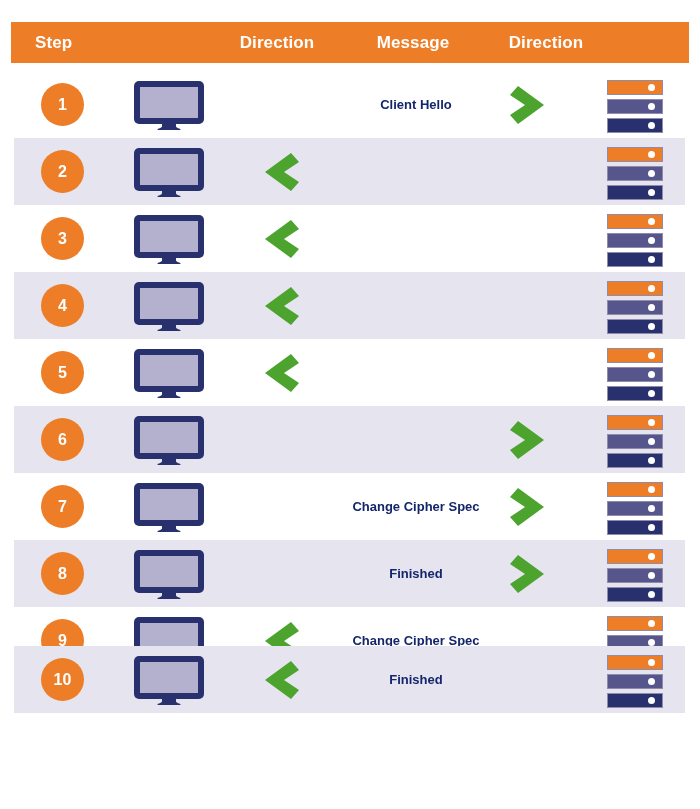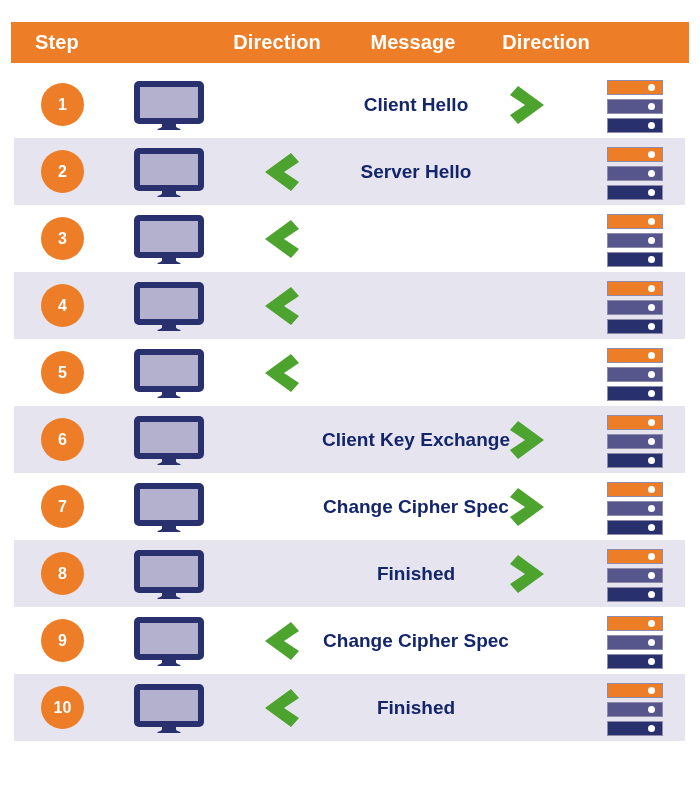--- a/index.html
+++ b/index.html
@@ -29,21 +29,21 @@
     width: 678px;
     height: 41px;
     background: #ED7D26;
   }
   .header-cell {
     position: absolute;
     top: 0;
     height: 41px;
     line-height: 41px;
     color: #ffffff;
-    font-size: 20px;
+    font-size: 17px;
     font-weight: bold;
     letter-spacing: 0.1px;
     text-align: center;
     white-space: nowrap;
   }
   .hc-step      { left: 12px;  width: 90px;  text-align: left; padding-left: 12px; box-sizing: border-box; }
   .hc-dir-left  { left: 196px; width: 140px; }
   .hc-message   { left: 332px; width: 140px; text-align: center; }
   .hc-dir-right { left: 462px; width: 146px; }
 
@@ -95,21 +95,21 @@
   
   .message {
     position: absolute;
     left: 286px;
     top: 0;
     width: 232px;
     height: 67px;
     line-height: 67px;
     text-align: center;
     color: #14266B;
-    font-size: 19px;
+    font-size: 13px;
     font-weight: bold;
     white-space: nowrap;
   }
 
   
   .server {
     position: absolute;
     left: 593px;
     top: 9px;
     width: 56px;
@@ -176,21 +176,20 @@
       <div class="row alt" style="top: 138px;">
         <div class="step-badge">2</div>
         <div class="monitor"><svg width="74" height="50" viewBox="0 0 74 50" xmlns="http://www.w3.org/2000/svg">
             <rect x="2" y="1" width="70" height="43" rx="5" ry="5" fill="#28306E"></rect>
             <rect x="8" y="7" width="58" height="31" fill="#B3B1CE"></rect>
             <path d="M30 44 h14 v2.5 c0 0 0.6 1.6 4.4 2.4 v1.1 h-22.8 v-1.1 c3.8 -0.8 4.4 -2.4 4.4 -2.4 z" fill="#28306E"></path>
           </svg></div>
         <div class="chev chev-left"><svg width="56" height="46" viewBox="0 0 56 46" xmlns="http://www.w3.org/2000/svg">
             <path d="M46 4 L20 23 L46 42 L54 33 L39 23 L54 13 Z" fill="#4CA32E"></path>
           </svg></div>
-        <div class="message">Server Hello</div>
         <div class="server">
           <div class="srv-bar srv-1">
             <span class="led"></span>
           </div>
           <div class="srv-bar srv-2">
             <span class="led"></span>
           </div>
           <div class="srv-bar srv-3">
             <span class="led"></span>
           </div>
@@ -265,21 +264,20 @@
       <div class="row alt" style="top: 406px;">
         <div class="step-badge">6</div>
         <div class="monitor"><svg width="74" height="50" viewBox="0 0 74 50" xmlns="http://www.w3.org/2000/svg">
             <rect x="2" y="1" width="70" height="43" rx="5" ry="5" fill="#28306E"></rect>
             <rect x="8" y="7" width="58" height="31" fill="#B3B1CE"></rect>
             <path d="M30 44 h14 v2.5 c0 0 0.6 1.6 4.4 2.4 v1.1 h-22.8 v-1.1 c3.8 -0.8 4.4 -2.4 4.4 -2.4 z" fill="#28306E"></path>
           </svg></div>
         <div class="chev chev-right"><svg width="56" height="46" viewBox="0 0 56 46" xmlns="http://www.w3.org/2000/svg">
             <path d="M10 4 L36 23 L10 42 L2 33 L17 23 L2 13 Z" fill="#4CA32E"></path>
           </svg></div>
-        <div class="message">Client Key Exchange</div>
         <div class="server">
           <div class="srv-bar srv-1">
             <span class="led"></span>
           </div>
           <div class="srv-bar srv-2">
             <span class="led"></span>
           </div>
           <div class="srv-bar srv-3">
             <span class="led"></span>
           </div>
@@ -347,21 +345,21 @@
             <span class="led"></span>
           </div>
           <div class="srv-bar srv-2">
             <span class="led"></span>
           </div>
           <div class="srv-bar srv-3">
             <span class="led"></span>
           </div>
         </div>
       </div>
-      <div class="row alt" style="top: 674px;">
+      <div class="row alt" style="top: 646px;">
         <div class="step-badge">10</div>
         <div class="monitor"><svg width="74" height="50" viewBox="0 0 74 50" xmlns="http://www.w3.org/2000/svg">
             <rect x="2" y="1" width="70" height="43" rx="5" ry="5" fill="#28306E"></rect>
             <rect x="8" y="7" width="58" height="31" fill="#B3B1CE"></rect>
             <path d="M30 44 h14 v2.5 c0 0 0.6 1.6 4.4 2.4 v1.1 h-22.8 v-1.1 c3.8 -0.8 4.4 -2.4 4.4 -2.4 z" fill="#28306E"></path>
           </svg></div>
         <div class="chev chev-left"><svg width="56" height="46" viewBox="0 0 56 46" xmlns="http://www.w3.org/2000/svg">
             <path d="M46 4 L20 23 L46 42 L54 33 L39 23 L54 13 Z" fill="#4CA32E"></path>
           </svg></div>
         <div class="message">Finished</div>

